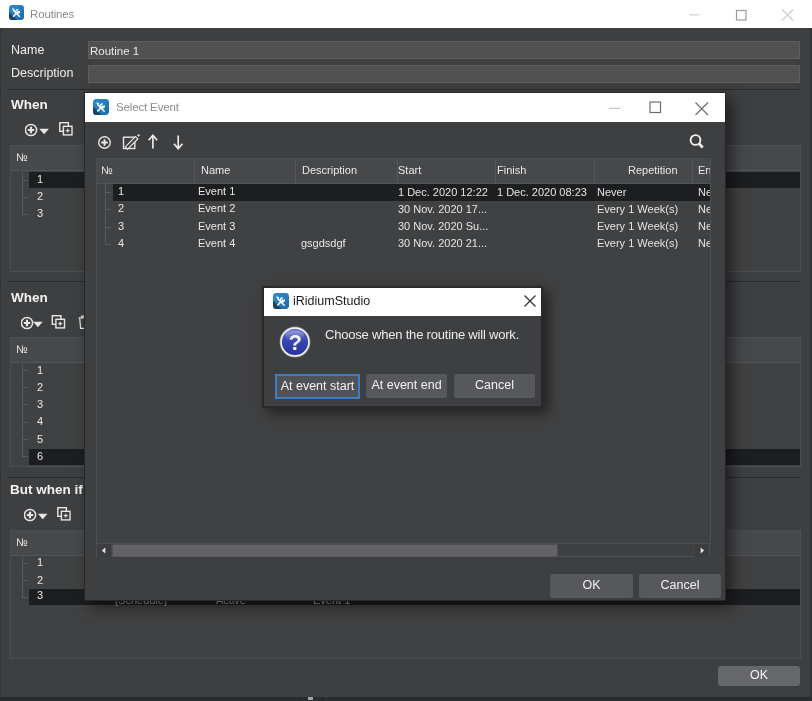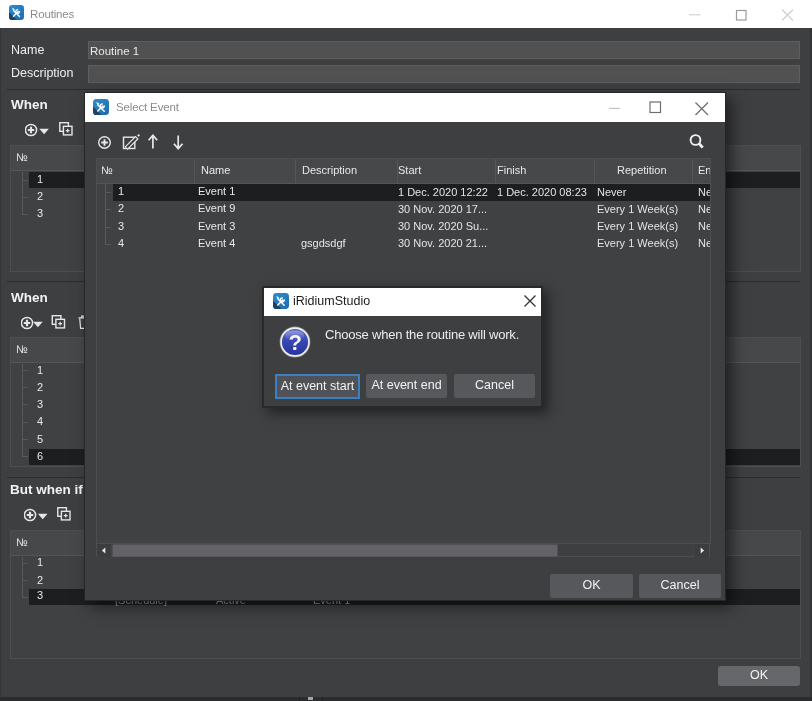--- a/index.html
+++ b/index.html
@@ -201,41 +201,41 @@
       </svg>
     </div>
 
   <div class="abs tbl" style="left:11px;top:65px;width:615px;height:386px">
     <div class="thead" style="height:24px;position:relative">
       <div class="abs thtxt" style="left:4px;top:5px">№</div>
       <div class="abs thtxt" style="left:104px;top:5px">Name</div>
       <div class="abs thtxt" style="left:205px;top:5px">Description</div>
       <div class="abs thtxt" style="left:301px;top:5px">Start</div>
       <div class="abs thtxt" style="left:400px;top:5px">Finish</div>
-      <div class="abs thtxt" style="left:520px;top:5px">Repetition</div>
+      <div class="abs thtxt" style="left:531px;top:5px">Repetition</div>
       <div class="abs thtxt" style="left:601px;top:5px;white-space:nowrap">Enabled</div>
       <div class="abs" style="left:97px;top:0;width:1px;height:24px;background:#55565a"></div>
       <div class="abs" style="left:198px;top:0;width:1px;height:24px;background:#55565a"></div>
       <div class="abs" style="left:300px;top:0;width:1px;height:24px;background:#55565a"></div>
       <div class="abs" style="left:398px;top:0;width:1px;height:24px;background:#55565a"></div>
       <div class="abs" style="left:497px;top:0;width:1px;height:24px;background:#55565a"></div>
       <div class="abs" style="left:595px;top:0;width:1px;height:24px;background:#55565a"></div>
     </div>
     <div class="abs selrow" style="left:16px;top:25px;width:599px;height:17px"></div>
     <div class="abs treev" style="left:8px;top:25px;height:61px"></div>
     <div class="abs treeh" style="left:8px;top:33px;width:6px"></div>
     <div class="abs treeh" style="left:8px;top:50px;width:6px"></div>
     <div class="abs treeh" style="left:8px;top:68px;width:6px"></div>
     <div class="abs treeh" style="left:8px;top:85px;width:6px"></div>
     <div class="abs rowtxt" style="left:21px;top:26px">1</div>
     <div class="abs rowtxt" style="left:21px;top:43px">2</div>
     <div class="abs rowtxt" style="left:21px;top:61px">3</div>
     <div class="abs rowtxt" style="left:21px;top:78px">4</div>
     <div class="abs rowtxt" style="left:101px;top:26px">Event 1</div>
-    <div class="abs rowtxt" style="left:101px;top:43px">Event 9</div>
+    <div class="abs rowtxt" style="left:101px;top:43px">Event 2</div>
     <div class="abs rowtxt" style="left:101px;top:61px">Event 3</div>
     <div class="abs rowtxt" style="left:101px;top:78px">Event 4</div>
     <div class="abs rowtxt" style="left:204px;top:78px">gsgdsdgf</div>
     <div class="abs dtxt" style="left:301px;top:27px">1 Dec. 2020 12:22</div>
     <div class="abs dtxt" style="left:400px;top:27px">1 Dec. 2020 08:23</div>
     <div class="abs dtxt" style="left:301px;top:44px">30 Nov. 2020 17...</div>
     <div class="abs dtxt" style="left:301px;top:61px">30 Nov. 2020 Su...</div>
     <div class="abs dtxt" style="left:301px;top:78px">30 Nov. 2020 21...</div>
     <div class="abs dtxt" style="left:500px;top:27px">Never</div>
     <div class="abs dtxt" style="left:500px;top:44px">Every 1 Week(s)</div>

